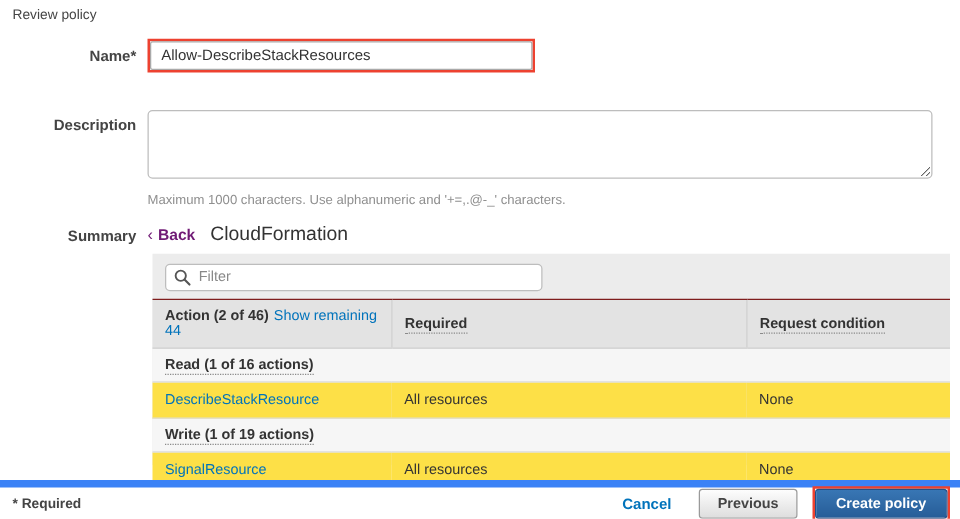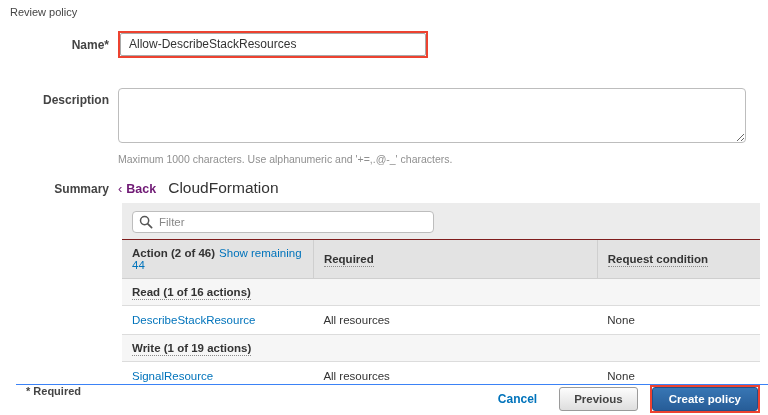--- a/index.html
+++ b/index.html
@@ -87,31 +87,30 @@
   .col-condition { width: 25.5%; }
   .dotted {
     border-bottom: 1px dotted #8a8a8a; padding-bottom: 1px;
   }
   .th-link { color: #0073bb; font-weight: 400; text-decoration: none; margin-left: 4px; cursor: pointer; }
   .group-row td {
     background: #f6f6f6; font-weight: 700; color: #333;
     padding: 7px 10px; border-bottom: 1px solid #dcdcdc;
   }
   .data-row td {
-    background: #ffffff; color: #333; padding: 8px 10px;
+    background: #fde047; color: #333; padding: 8px 10px;
     border-bottom: 1px solid #dcdcdc;
   }
   .action-link { color: #0073bb; text-decoration: none; cursor: pointer; }
 
   .footer-bar {
     position: absolute; left: 0; right: 0; top: 384px; bottom: 0;
-    background: #fff; border-top: 1px solid #3b82f6;
-    display: flex; align-items: flex-start; justify-content: space-between;
+    background: #fff; border-top: 6px solid #3b82f6;
+    display: flex; align-items: center; justify-content: space-between;
     padding: 0 8px 0 10px;
-    margin-left: 16px;
   }
   .required-note { font-size: 11px; font-weight: 700; color: #444; }
   .footer-actions { display: flex; align-items: center; }
   .cancel-link {
     font-size: 12px; font-weight: 700; color: #0073bb;
     text-decoration: none; margin-right: 22px; cursor: pointer;
   }
   .btn-secondary {
     font-family: "Liberation Sans", sans-serif;
     font-size: 11.5px; font-weight: 700; color: #444;

